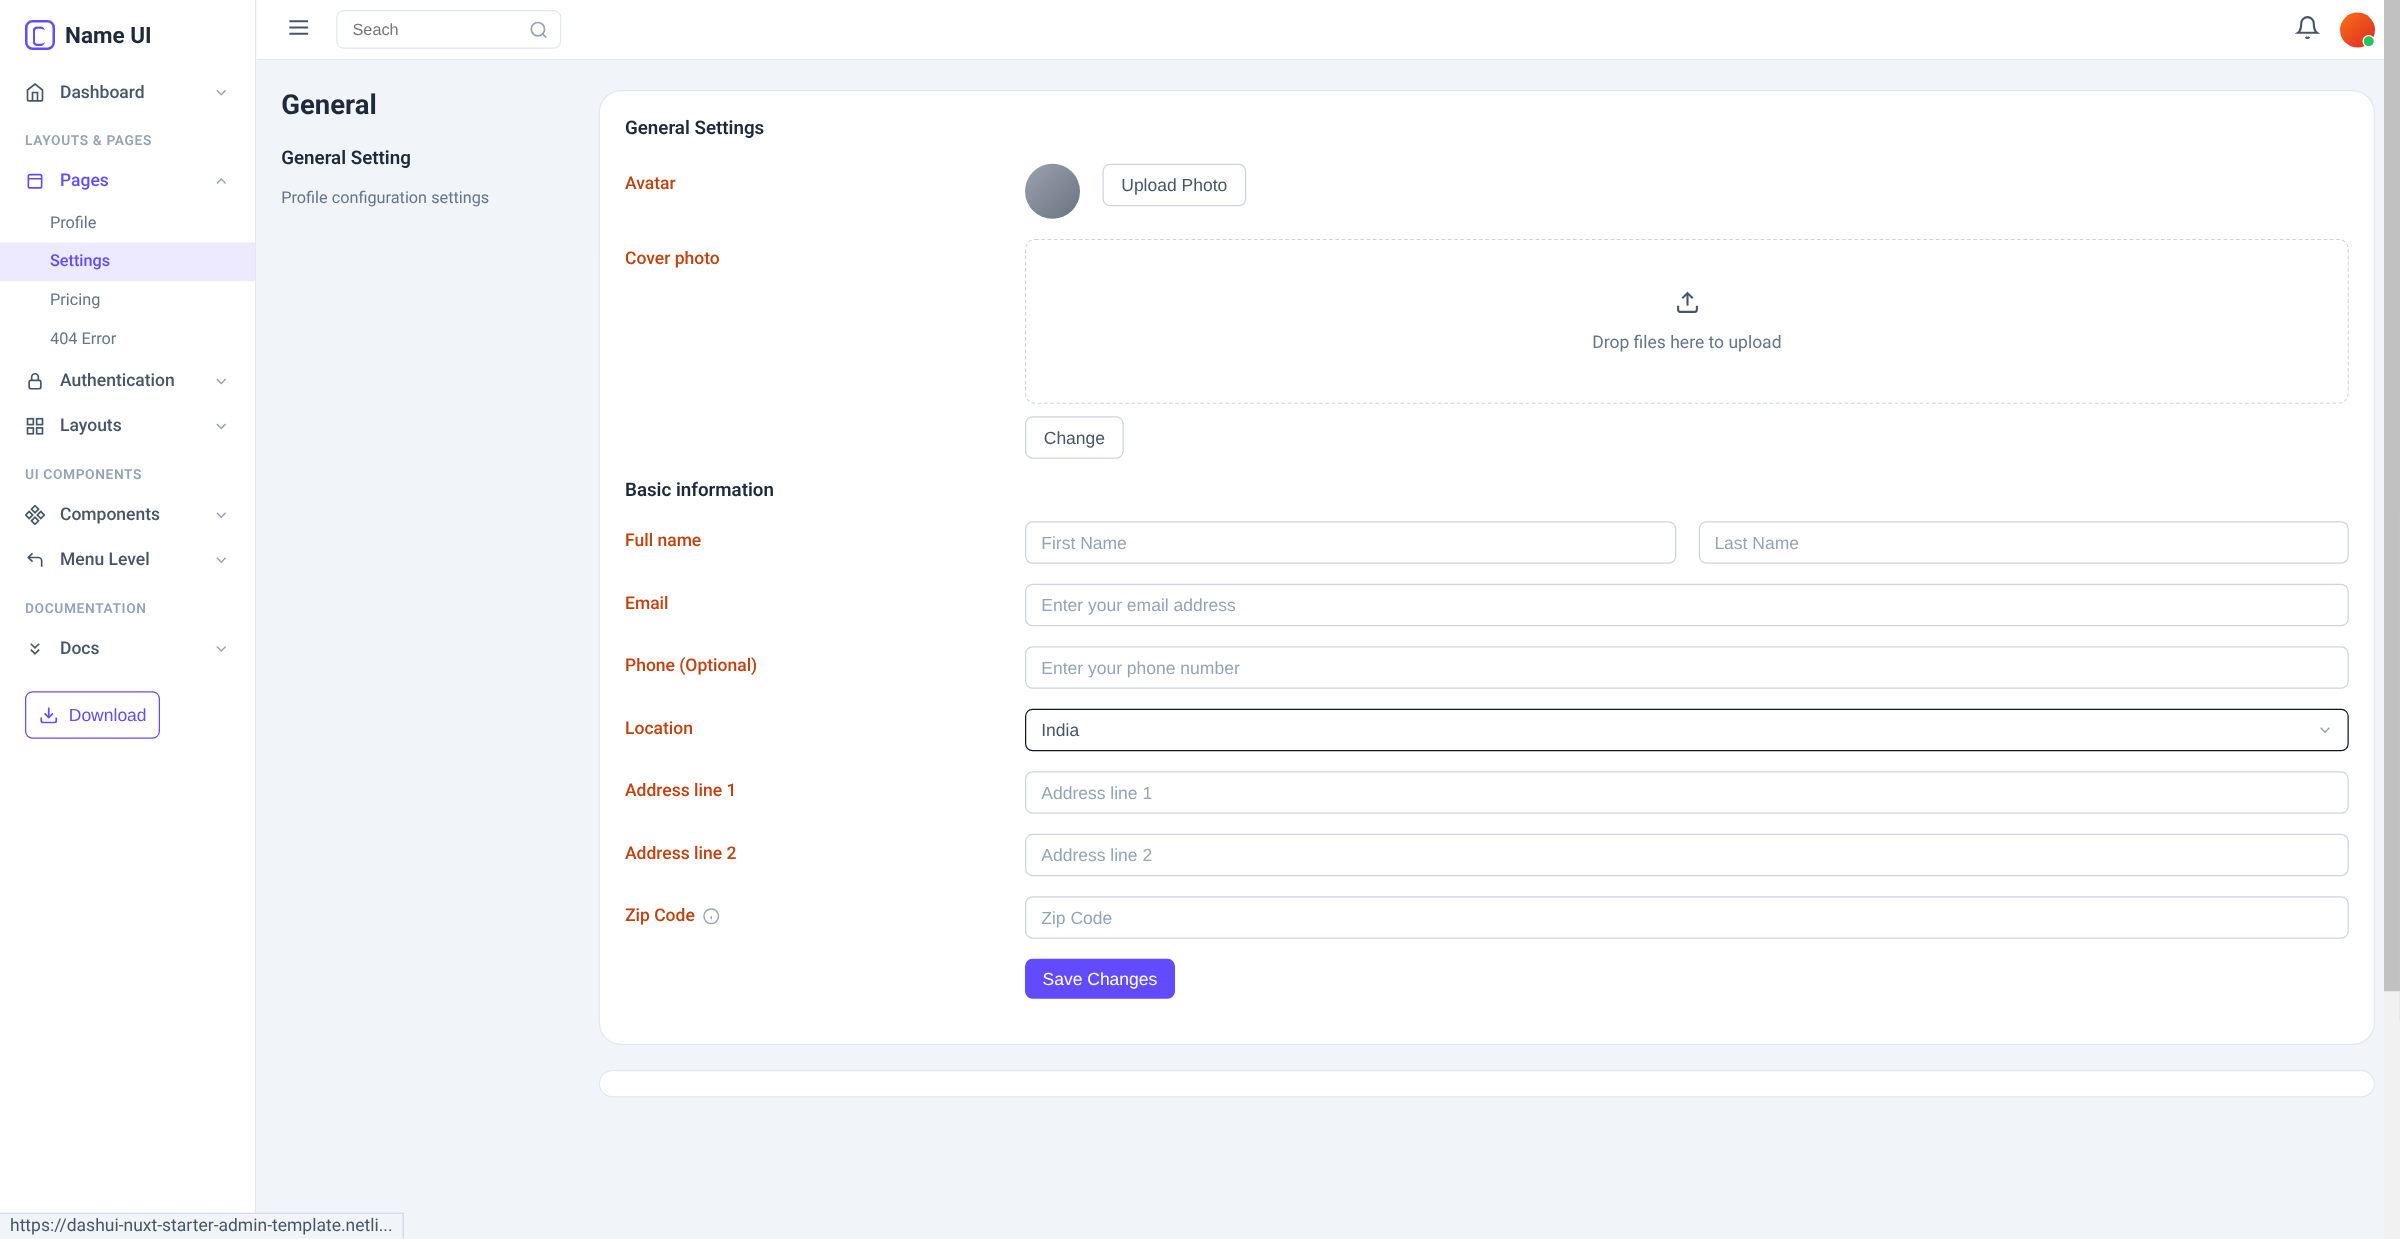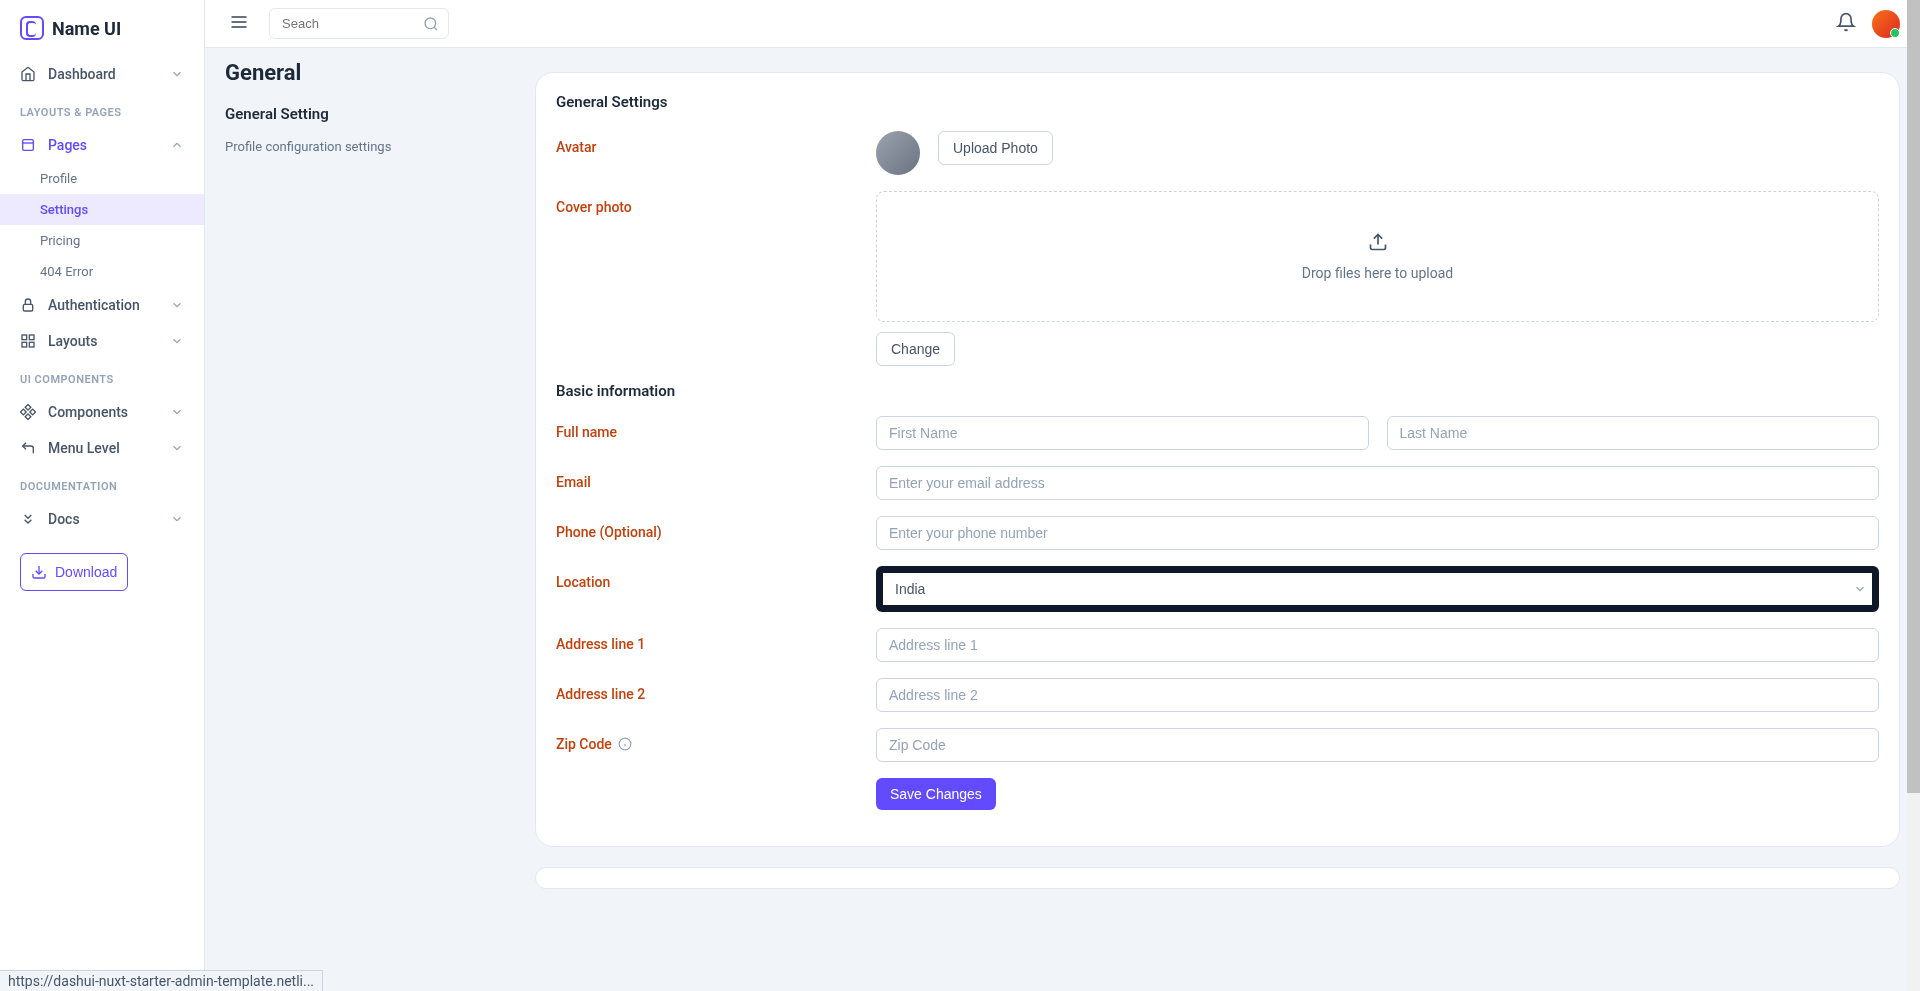--- a/index.html
+++ b/index.html
@@ -33,21 +33,21 @@
     .search-box { position: relative; width: 180px; }
     .search-input { width: 100%; padding: 7px 32px 7px 12px; border: 1px solid #e2e8f0; border-radius: 6px; font-size: 13px; outline: none; }
     .search-icon { position: absolute; right: 10px; top: 50%; transform: translateY(-50%); color: #94a3b8; width: 16px; height: 16px; }
     .topbar-right { margin-left: auto; display: flex; align-items: center; gap: 16px; }
     .bell-icon { color: #475569; cursor: pointer; }
     .avatar-sm { width: 28px; height: 28px; border-radius: 50%; background: linear-gradient(135deg, #f97316, #dc2626); position: relative; cursor: pointer; }
     .avatar-sm::after { content: ''; position: absolute; bottom: 0; right: 0; width: 8px; height: 8px; background: #22c55e; border: 1.5px solid #fff; border-radius: 50%; }
     
     .content { flex: 1; overflow-y: auto; padding: 0; display: flex; }
     
-    .page-side { width: 330px; padding: 12px 20px; flex-shrink: 0; }
+    .page-side { width: 274px; padding: 24px 20px; flex-shrink: 0; }
     .page-title { font-size: 22px; font-weight: 700; color: #1e293b; margin-bottom: 20px; }
     .side-title { font-weight: 600; color: #1e293b; margin-bottom: 16px; font-size: 15px; }
     .side-sub { color: #64748b; font-size: 13px; }
     
     .page-main { flex: 1; padding: 24px 20px 24px 0; }
     .card { background: #fff; border-radius: 18px; padding: 20px; margin-bottom: 20px; border: 1px solid #e2e8f0; }
     .card-title { font-weight: 600; color: #1e293b; margin-bottom: 20px; font-size: 15px; }
     .card-subtitle { font-weight: 600; color: #1e293b; margin-bottom: 16px; margin-top: 4px; font-size: 15px; }
     
     .form-row { display: flex; gap: 20px; margin-bottom: 16px; align-items: flex-start; }
@@ -64,21 +64,21 @@
     .dropzone { border: 1.5px dashed #cbd5e1; border-radius: 8px; padding: 40px; text-align: center; color: #64748b; width: 100%; cursor: pointer; }
     .upload-icon { width: 20px; height: 20px; margin: 0 auto 10px; color: #475569; }
     
     .field-col-full { display: flex; flex-direction: column; gap: 10px; width: 100%; align-items: flex-start; }
     
     .input { width: 100%; padding: 8px 12px; border: 1px solid #cbd5e1; border-radius: 6px; font-size: 14px; outline: none; color: #15803d; }
     .input::placeholder { color: #94a3b8; }
     .input-half { flex: 1; }
     
     .select-wrap { position: relative; width: 100%; }
-    .select { width: 100%; padding: 8px 32px 8px 12px; border: 7px solid #0f172a; border-radius: 6px; font-size: 14px; background: #fff; appearance: none; cursor: pointer; color: #475569; }
+    .select { width: 100%; padding: 8px 32px 8px 12px; border: 1px solid #0f172a; border-radius: 6px; font-size: 14px; background: #fff; appearance: none; cursor: pointer; color: #475569; }
     .select-chevron { position: absolute; right: 12px; top: 50%; transform: translateY(-50%); color: #94a3b8; pointer-events: none; width: 14px; height: 14px; }
     
     .info-icon { width: 14px; height: 14px; color: #94a3b8; }
     
     .status-link { position: fixed; bottom: 0; left: 0; background: #f1f5f9; border: 1px solid #cbd5e1; padding: 2px 8px; font-size: 14px; color: #475569; border-bottom: none; border-left: none; }
     
     .scrollbar-track { position: fixed; right: 0; top: 0; width: 13px; height: 100%; background: #f1f1f1; }
     .scrollbar-thumb { position: absolute; top: 0; width: 100%; height: 80%; background: #c1c1c1; border-radius: 0; }
   </style>
 </head>

